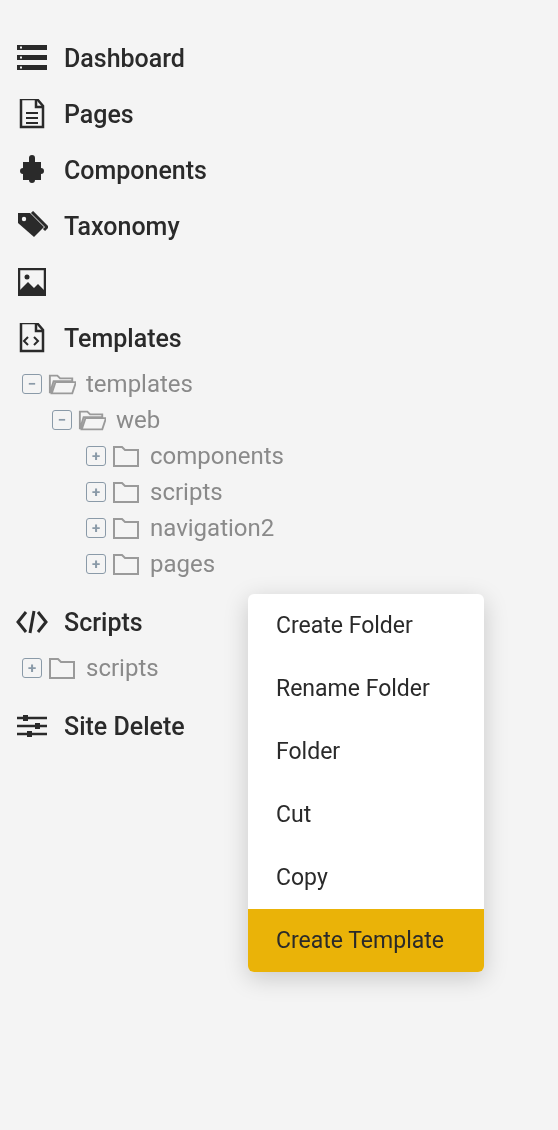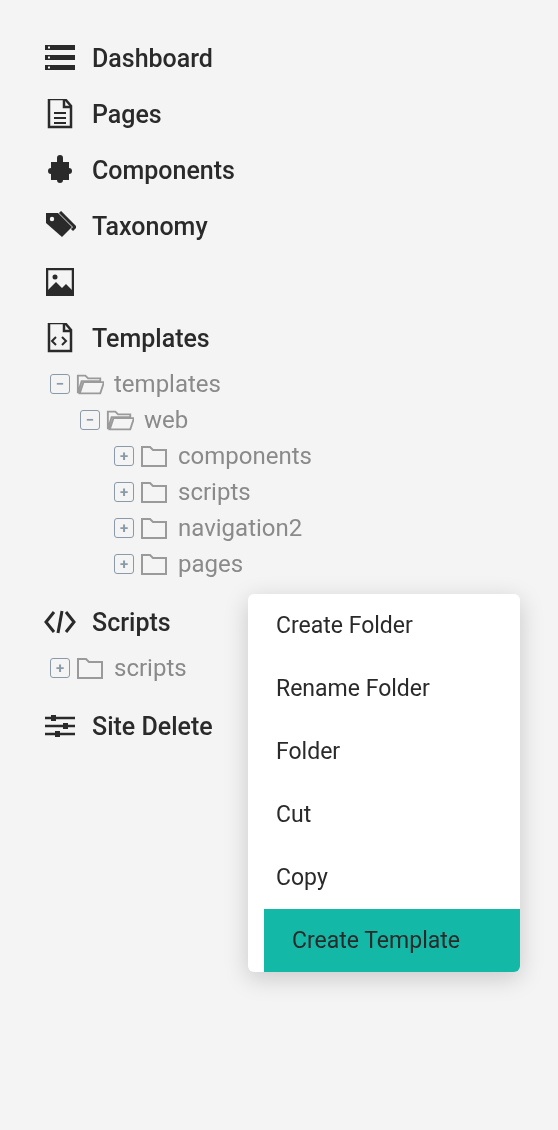--- a/index.html
+++ b/index.html
@@ -5,21 +5,21 @@
   * { box-sizing: border-box; margin: 0; padding: 0; }
   body {
     font-family: -apple-system, BlinkMacSystemFont, "Segoe UI", Roboto, sans-serif;
     background: #f4f4f4;
     width: 558px;
     height: 1130px;
     overflow: hidden;
     position: relative;
   }
   .sidebar {
-    padding: 30px 44px;
+    padding: 30px 16px;
   }
   .nav-item {
     display: flex;
     align-items: center;
     padding: 12px 0;
     cursor: pointer;
     color: #2a2a2a;
   }
   .nav-item .icon {
     width: 32px;
@@ -72,35 +72,34 @@
   .tree-label {
     font-size: 24px;
     color: #8a8a8a;
   }
   .indent-1 { margin-left: 30px; }
   .indent-2 { margin-left: 64px; }
   .context-menu {
     position: absolute;
     left: 248px;
     top: 594px;
-    width: 272px;
+    width: 236px;
     background: #fff;
     border-radius: 6px;
     box-shadow: 0 6px 24px rgba(0,0,0,0.18);
     overflow: hidden;
   }
   .context-item {
     padding: 18px 28px;
     font-size: 23px;
     color: #2a2a2a;
     cursor: pointer;
   }
   .context-item.hovered {
-    background: #14b8a6;
-    margin-left: 16px;
+    background: #eab308;
   }
   svg { display: block; }
 </style>
 </head>
 <body>
 
 <div class="sidebar">
 
   <div class="nav-item">
     <span class="icon">

